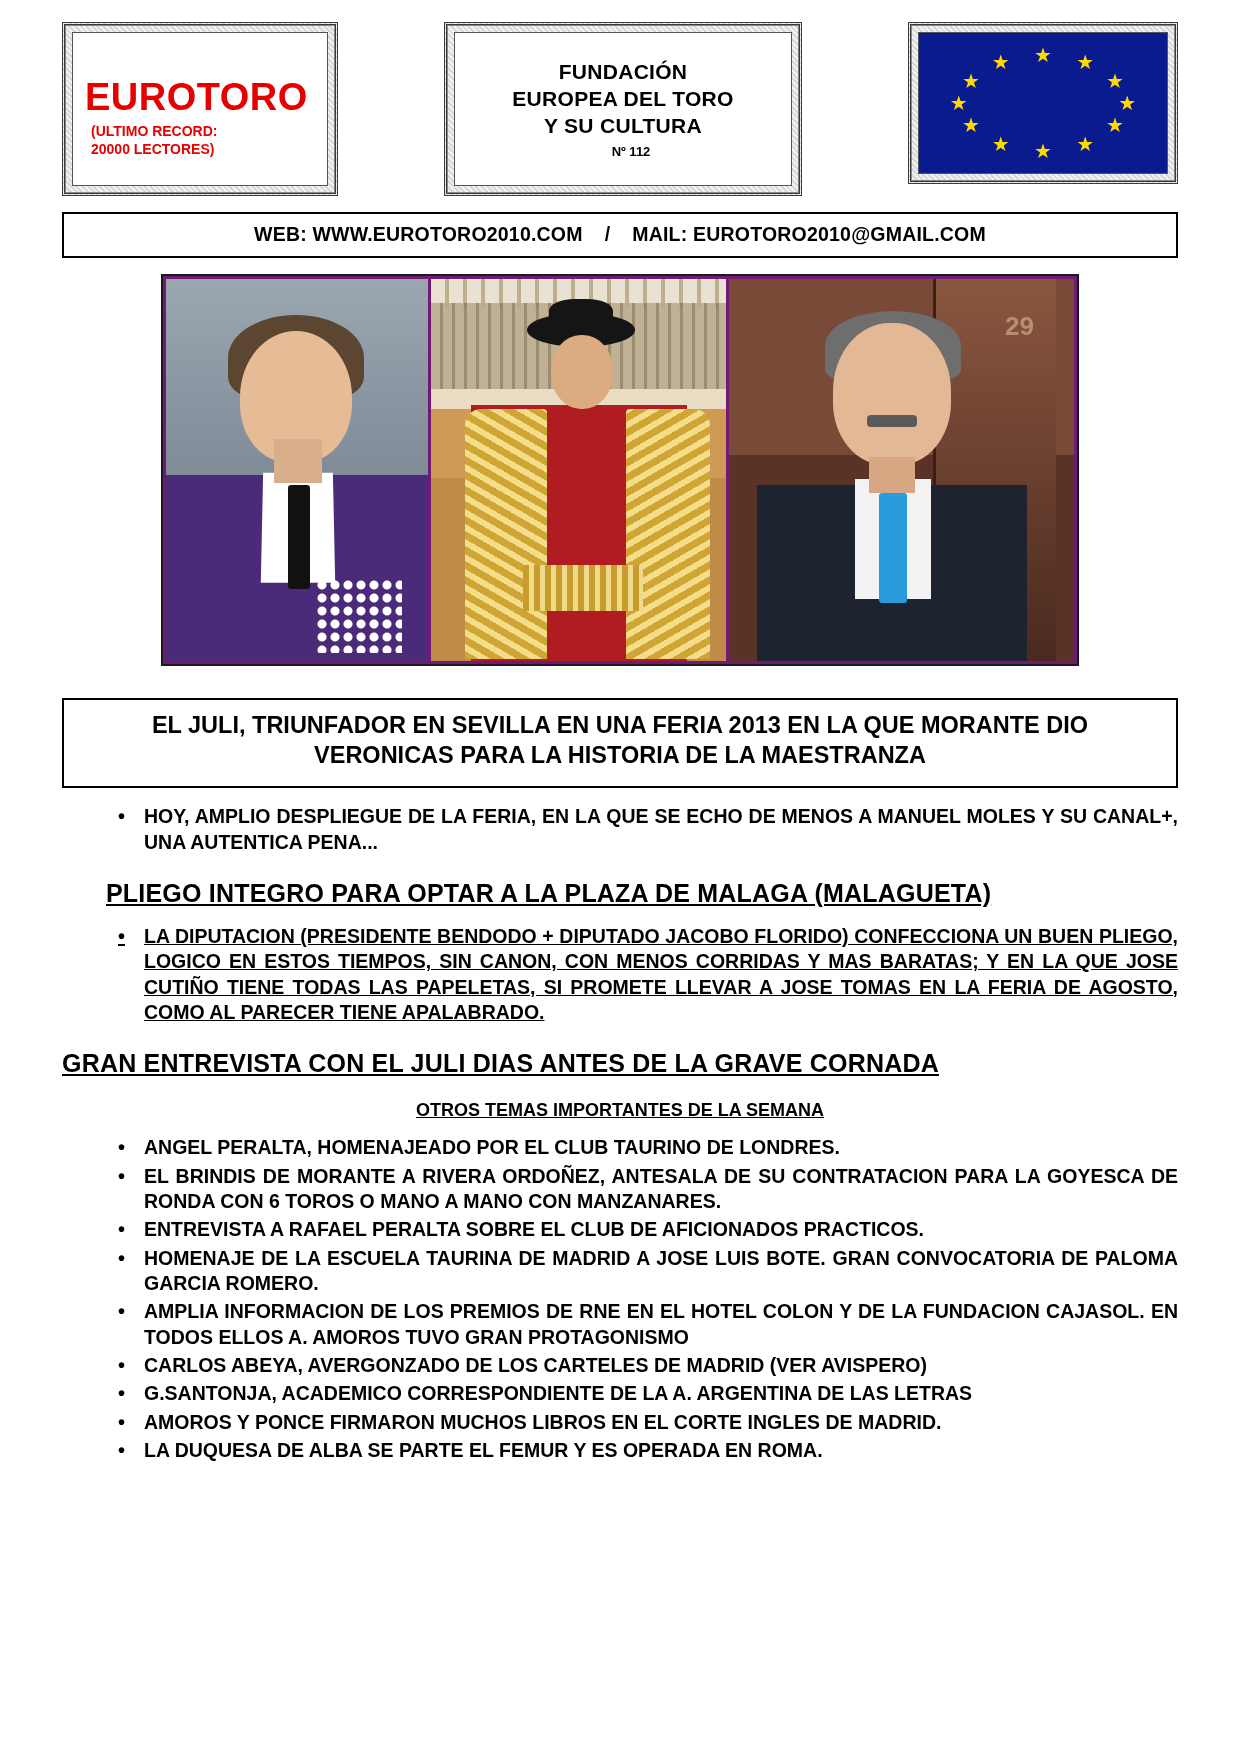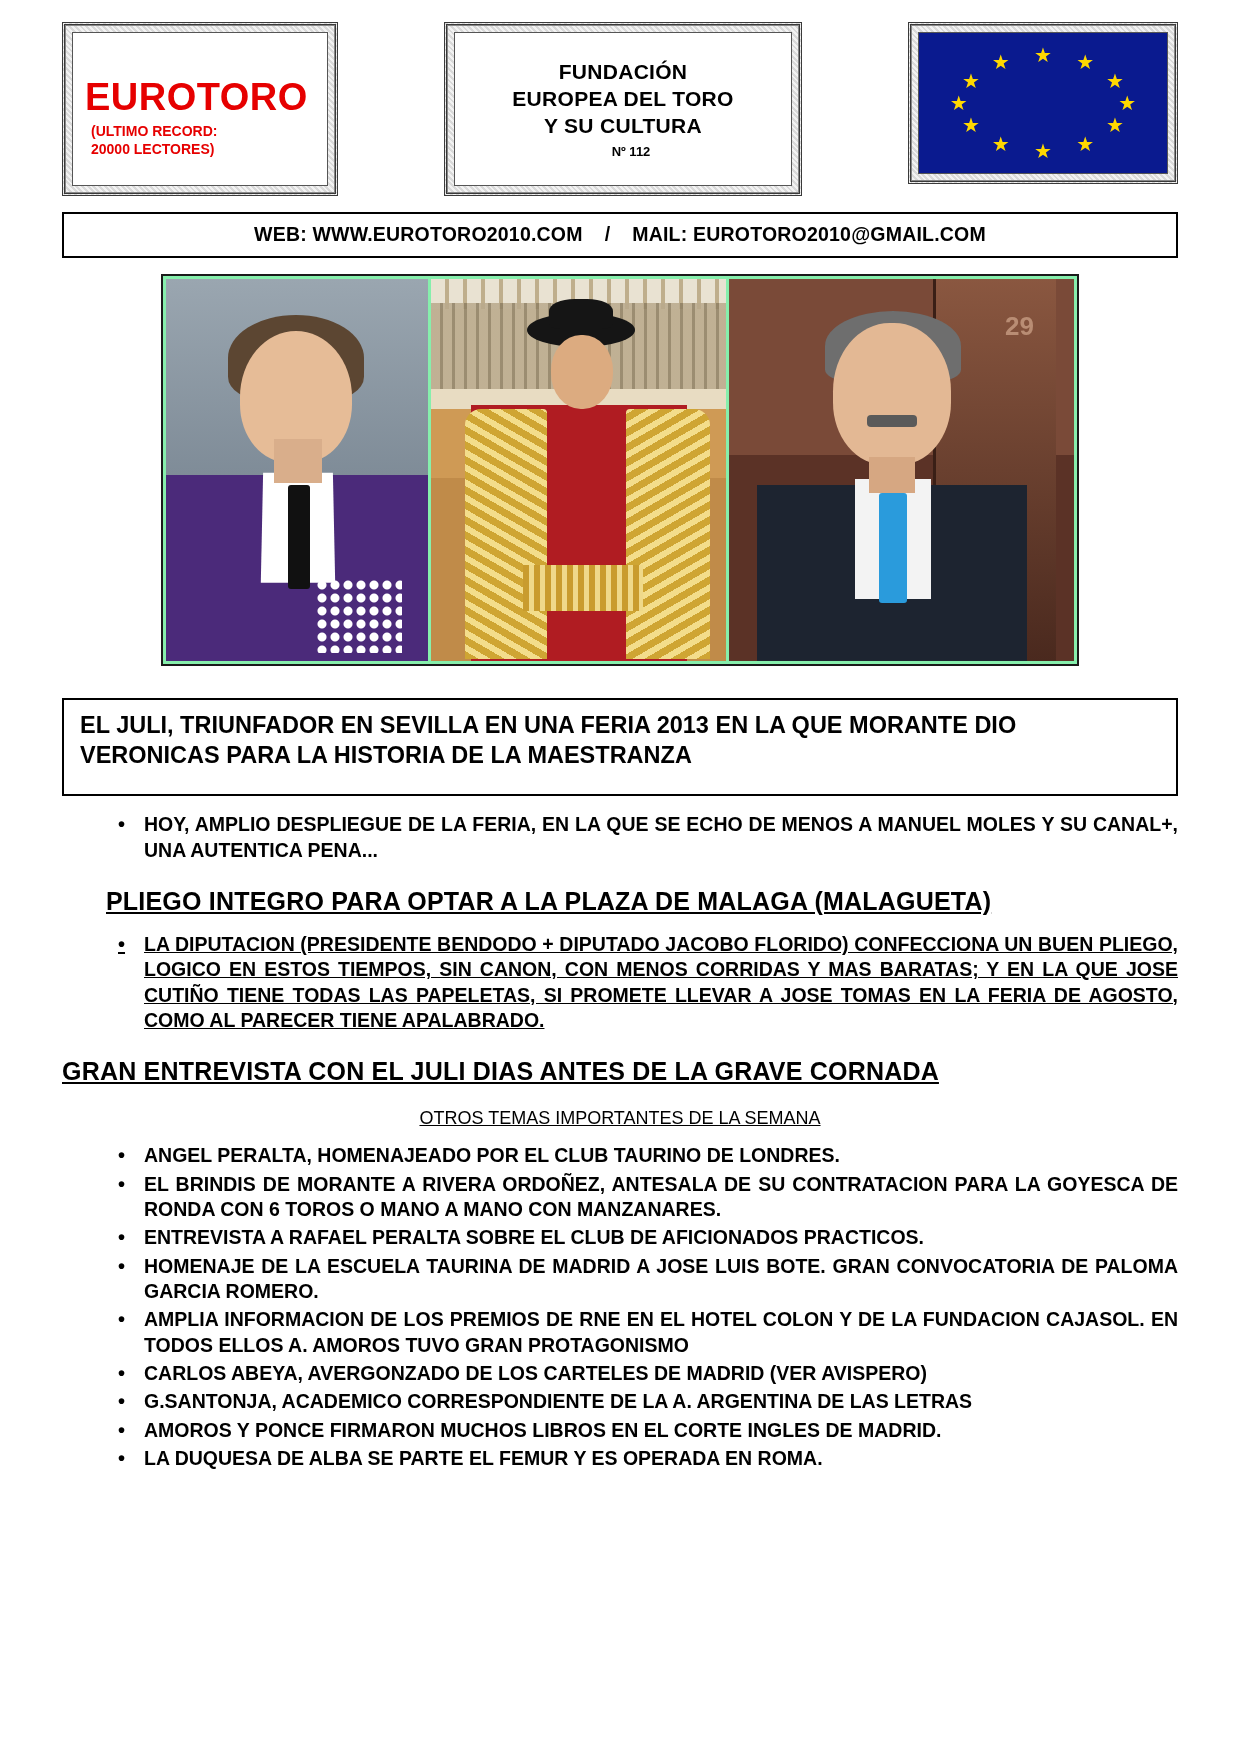--- a/index.html
+++ b/index.html
@@ -109,21 +109,21 @@
   .webbar .sep { padding: 0 22px; }
 
   
   .photos {
     margin: 16px auto 0 auto;
     width: 918px;
     border: 2px solid #1a1a1a;
     padding: 3px;
     display: flex;
     gap: 3px;
-    background: #86efac;
+    background: #701a75;
     box-sizing: border-box;
   }
   .photo {
     position: relative;
     height: 382px;
     overflow: hidden;
   }
   .p1 { width: 262px; background: linear-gradient(#8d9aa6, #5d6a78); }
   .p2 { width: 296px; background: linear-gradient(#c9a06a, #9d7440); }
   .p3 { width: 345px; background: linear-gradient(#6b3a2c, #4c2a20); }
@@ -245,25 +245,25 @@
   }
   .p3 .tie {
     position:absolute; left:150px; top:214px; width:28px; height:110px;
     background:#2a9bdc; border-radius:3px;
   }
 
   
   .headline {
     margin: 32px 0 12px 0;
     border: 2px solid #000;
-    text-align: left;
+    text-align: center;
     font-weight: bold;
     font-size: 23.5px;
     line-height: 1.28;
-    padding: 10px 16px 24px 16px;
+    padding: 10px 16px 16px 16px;
   }
 
   
   ul.bullets {
     margin: 16px 0 0 0;
     padding-left: 56px;
     list-style: none;
   }
   ul.bullets > li {
     position: relative;
@@ -289,21 +289,21 @@
     font-weight: bold;
     text-align: left;
     text-decoration: underline;
     margin: 24px 0 0 0;
     letter-spacing: .2px;
   }
   h2.section.left { text-align: left; margin-left: 44px; }
 
   h3.subsection {
     font-size: 18px;
-    font-weight: normal;
+    font-weight: bold;
     text-align: center;
     text-decoration: underline;
     margin: 22px 0 0 0;
   }
 
   ul.list2 {
     margin: 14px 0 0 0;
     padding-left: 56px;
     list-style: none;
   }

